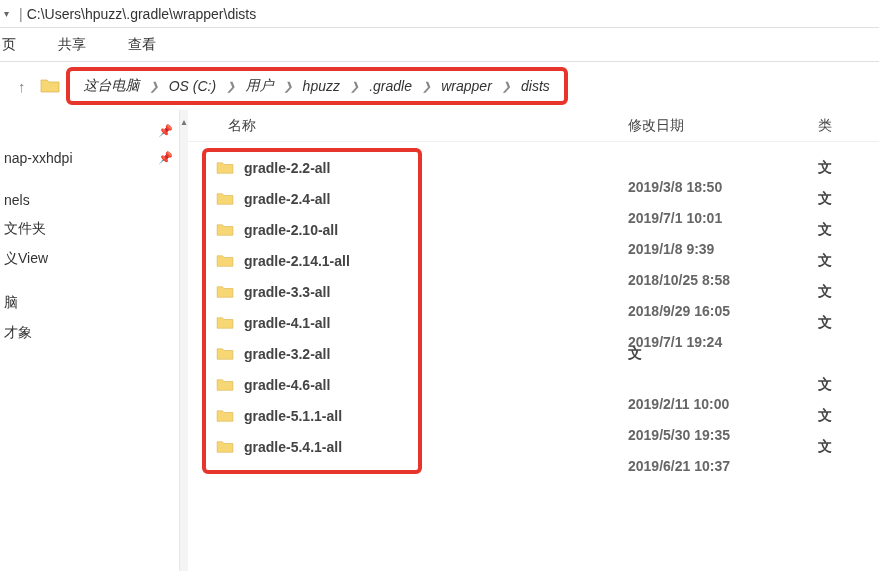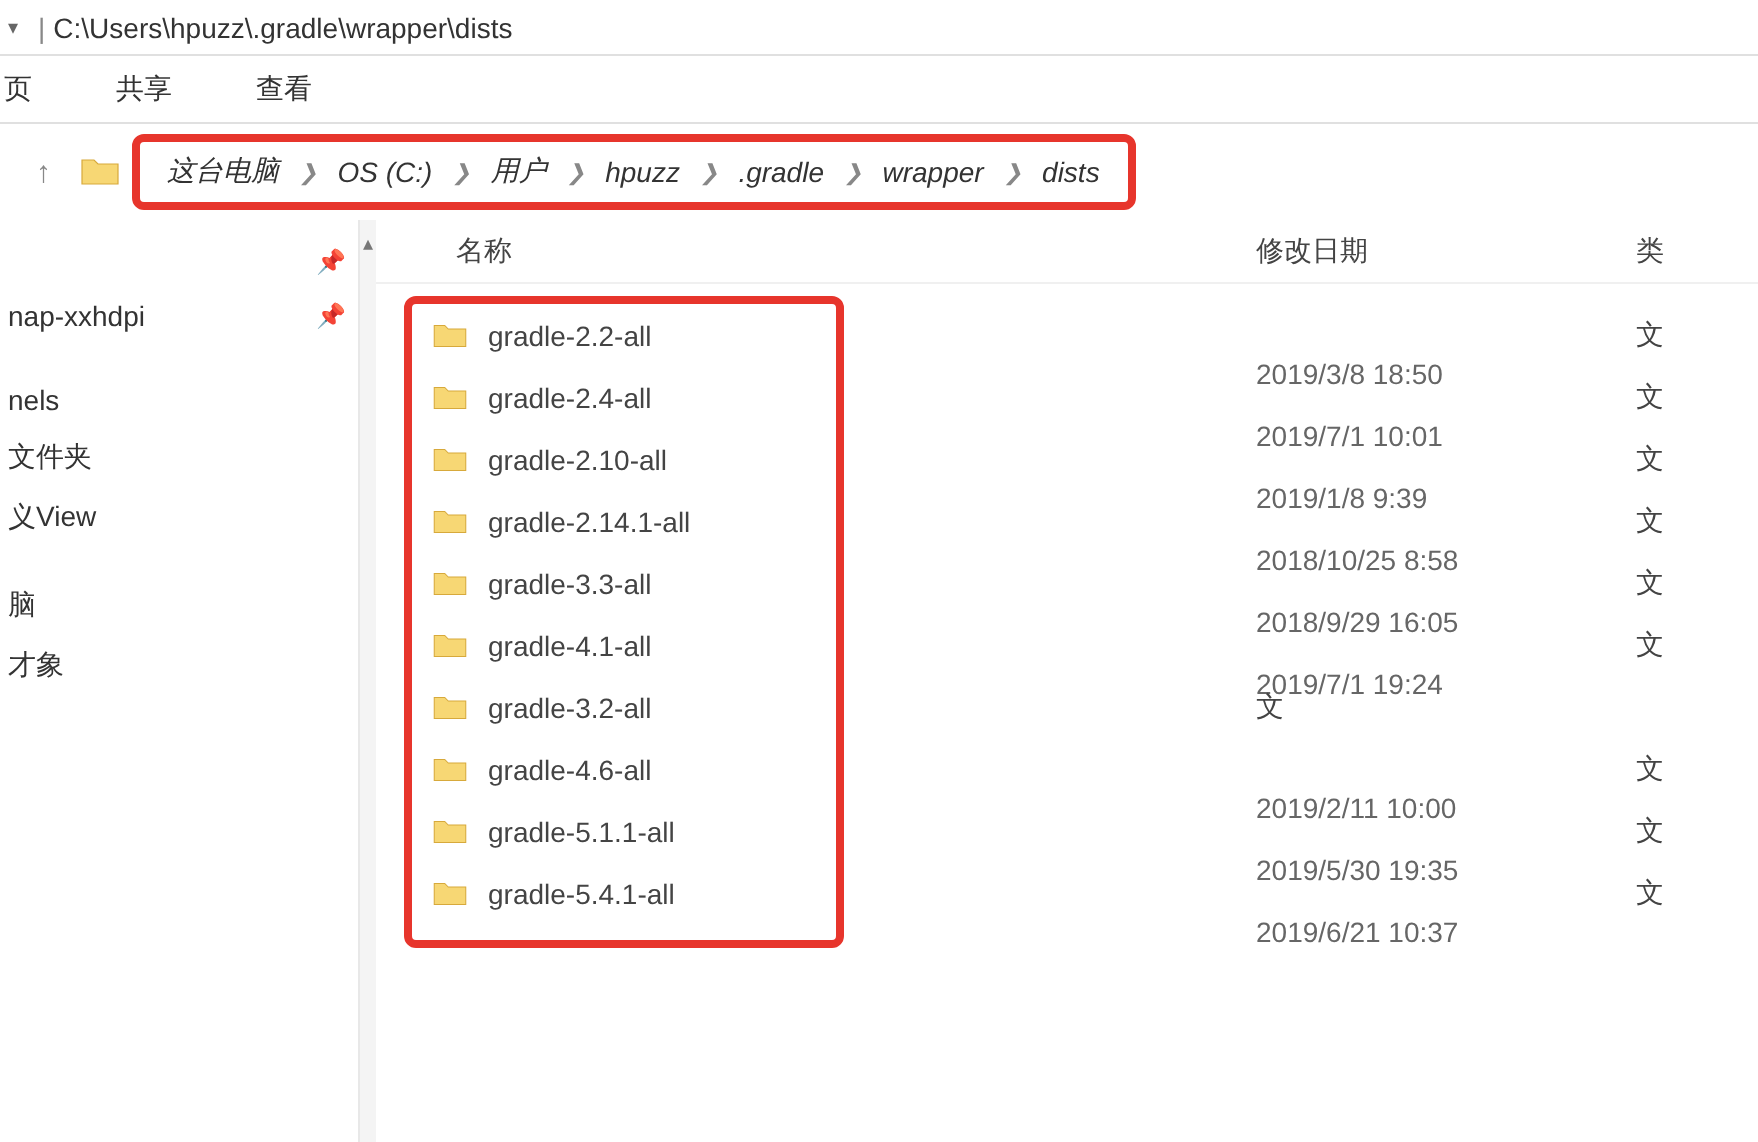--- a/index.html
+++ b/index.html
@@ -30,21 +30,21 @@
     
     .divider { width: 8px; background: #f4f4f4; display: flex; align-items: flex-start; justify-content: center; padding-top: 6px; }
     .divider-up { color: #777; font-size: 10px; }
     
     .main { flex: 1; display: flex; flex-direction: column; }
     .col-headers { display: flex; align-items: center; height: 32px; padding: 0 15px 0 40px; color: #444; font-size: 14px; border-bottom: 1px solid #f0f0f0; }
     .col-name { flex: 0 0 400px; }
     .col-date { flex: 0 0 190px; }
     .col-type { flex: 0 0 30px; }
     
-    .list-zone { position: relative; flex: 1; padding: 10px 0; }
+    .list-zone { position: relative; flex: 1; padding: 10px 0; font-weight: bold; }
     .list-highlight { position: absolute; left: 14px; top: 6px; width: 220px; height: 326px; border: 4px solid #e7352c; border-radius: 6px; pointer-events: none; }
     
     .file-row { display: flex; align-items: center; height: 31px; padding: 0 18px 0 28px; color: #444; }
     .file-row .fname { flex: 0 0 412px; display: flex; align-items: center; gap: 10px; font-size: 14px; }
     .file-row .fdate { flex: 0 0 190px; color: #666; font-size: 14px; margin-top: 39px; }
     .file-row .ftype { flex: 0 0 30px; color: #444; font-size: 14px; }
     
     .folder-icon { width: 18px; height: 14px; display: inline-block; }
     .folder-icon svg { display: block; }
   </style>

